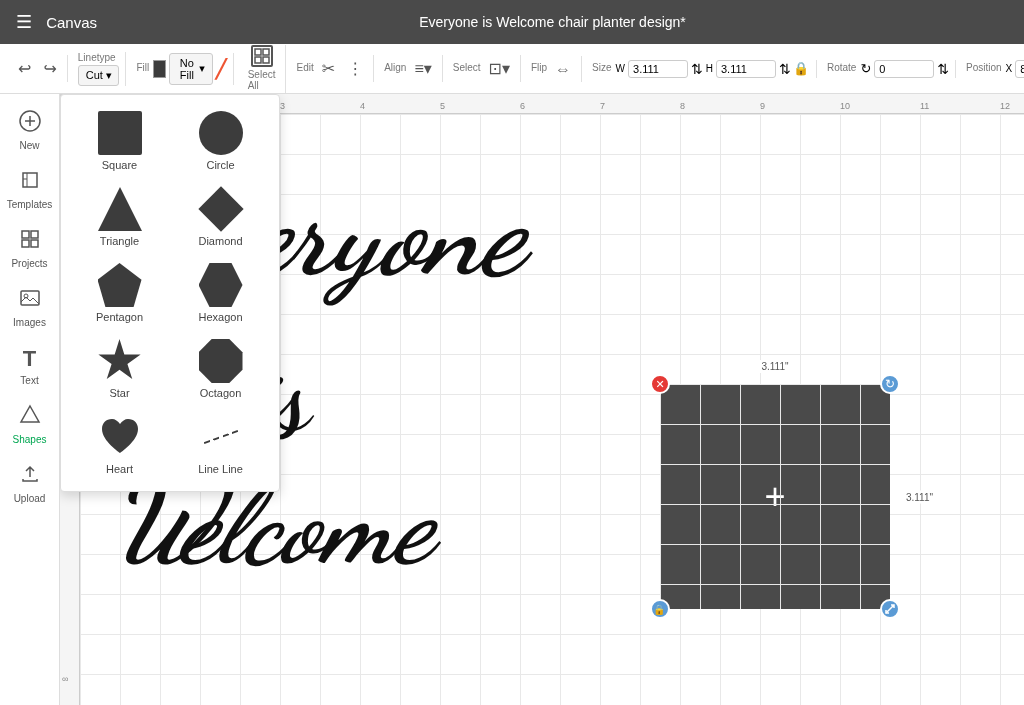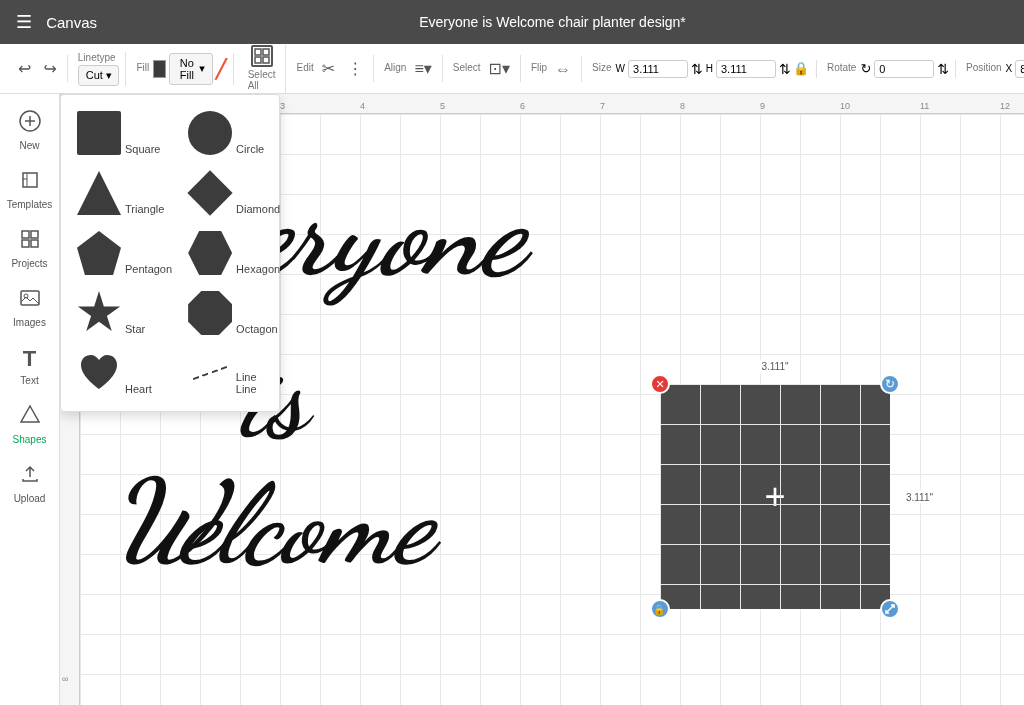--- a/index.html
+++ b/index.html
@@ -220,22 +220,22 @@
       border-radius: 4px;
       box-shadow: 0 4px 12px rgba(0,0,0,0.15);
       padding: 16px;
       display: grid;
       grid-template-columns: 1fr 1fr;
       gap: 16px;
       z-index: 10;
     }
     .shape-item {
       display: flex;
-      flex-direction: row;
-      align-items: flex-end;
+      flex-direction: column;
+      align-items: center;
       gap: 4px;
       cursor: pointer;
     }
     .shape-label { font-size: 11px; color: #444; }
 
     
     .shape-square { width: 44px; height: 44px; background: #3c3c3c; border-radius: 2px; }
     
     .shape-circle { width: 44px; height: 44px; background: #3c3c3c; border-radius: 50%; }
     

